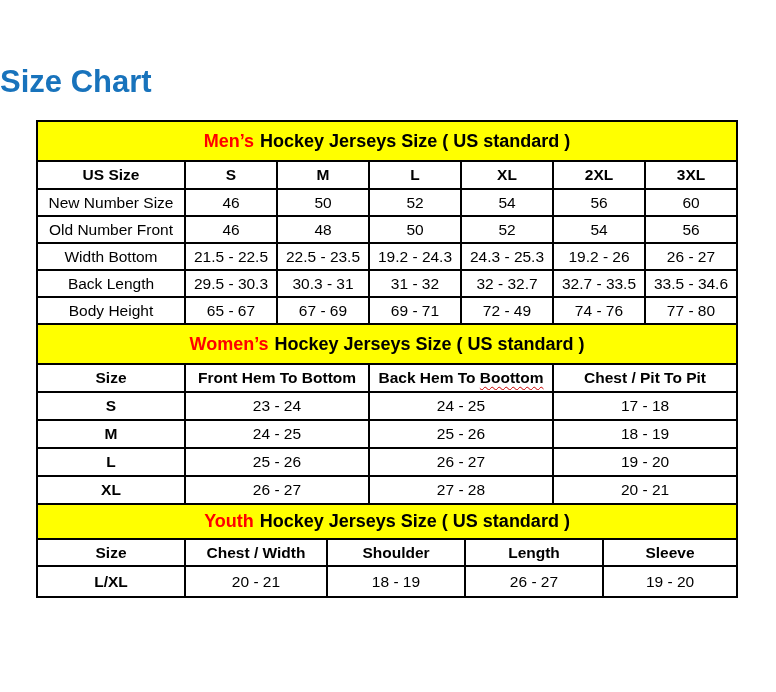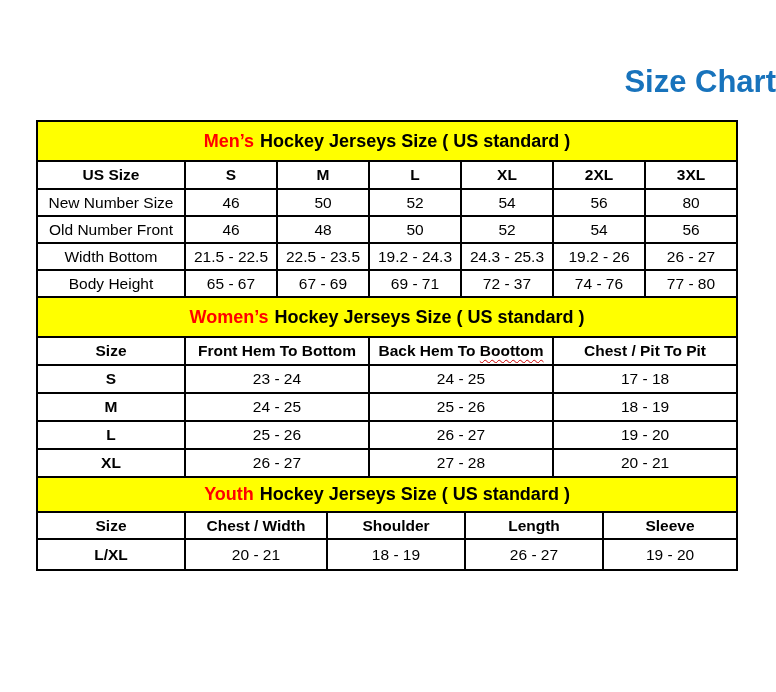--- a/index.html
+++ b/index.html
@@ -10,21 +10,21 @@
     --ink:#000000;
   }
   html,body{margin:0;padding:0;}
   body{
     width:776px;height:692px;position:relative;overflow:hidden;
     background:#ffffff;color:var(--ink);
     font-family:"Liberation Sans", sans-serif;
   }
   .title{
     position:absolute;top:64px;left:0;width:776px;margin:0;
-    text-align:right;font-size:31px;line-height:36px;font-weight:bold;
+    text-align:left;font-size:31px;line-height:36px;font-weight:bold;
     color:var(--title-blue);letter-spacing:0px;
   }
   .sheet{position:absolute;left:36px;top:120px;width:700px;}
   table.section{
     width:700px;border-collapse:collapse;table-layout:fixed;
     margin-top:-2px;
   }
   table.section.first{margin-top:0;}
   table.section td,table.section th{
     border:2px solid var(--line);
@@ -83,46 +83,55 @@
           <th>2XL</th>
           <th>3XL</th>
         </tr>
     <tr>
           <td class="row-label">New Number Size</td>
           <td class="cell">46</td>
           <td class="cell">50</td>
           <td class="cell">52</td>
           <td class="cell">54</td>
           <td class="cell">56</td>
-          <td class="cell">80</td>
+          <td class="cell">60</td>
         </tr>
         <tr>
           <td class="row-label">Old Number Front</td>
           <td class="cell">46</td>
           <td class="cell">48</td>
           <td class="cell">50</td>
           <td class="cell">52</td>
           <td class="cell">54</td>
           <td class="cell">56</td>
         </tr>
         <tr>
           <td class="row-label">Width Bottom</td>
           <td class="cell">21.5 - 22.5</td>
           <td class="cell">22.5 - 23.5</td>
           <td class="cell">19.2 - 24.3</td>
           <td class="cell">24.3 - 25.3</td>
           <td class="cell">19.2 - 26</td>
           <td class="cell">26 - 27</td>
         </tr>
         <tr>
+          <td class="row-label">Back Length</td>
+          <td class="cell">29.5 - 30.3</td>
+          <td class="cell">30.3 - 31</td>
+          <td class="cell">31 - 32</td>
+          <td class="cell">32 - 32.7</td>
+          <td class="cell">32.7 - 33.5</td>
+          <td class="cell">33.5 - 34.6</td>
+        </tr>
+        <tr>
           <td class="row-label">Body Height</td>
           <td class="cell">65 - 67</td>
           <td class="cell">67 - 69</td>
           <td class="cell">69 - 71</td>
-          <td class="cell">72 - 37</td>
+          <td class="cell">72 - 49</td>
           <td class="cell">74 - 76</td>
           <td class="cell">77 - 80</td>
         </tr>
       </tbody>
   </table>
 
   <table class="section t-womens">
     <colgroup>
       <col style="width:148px">
         <col style="width:184px">

